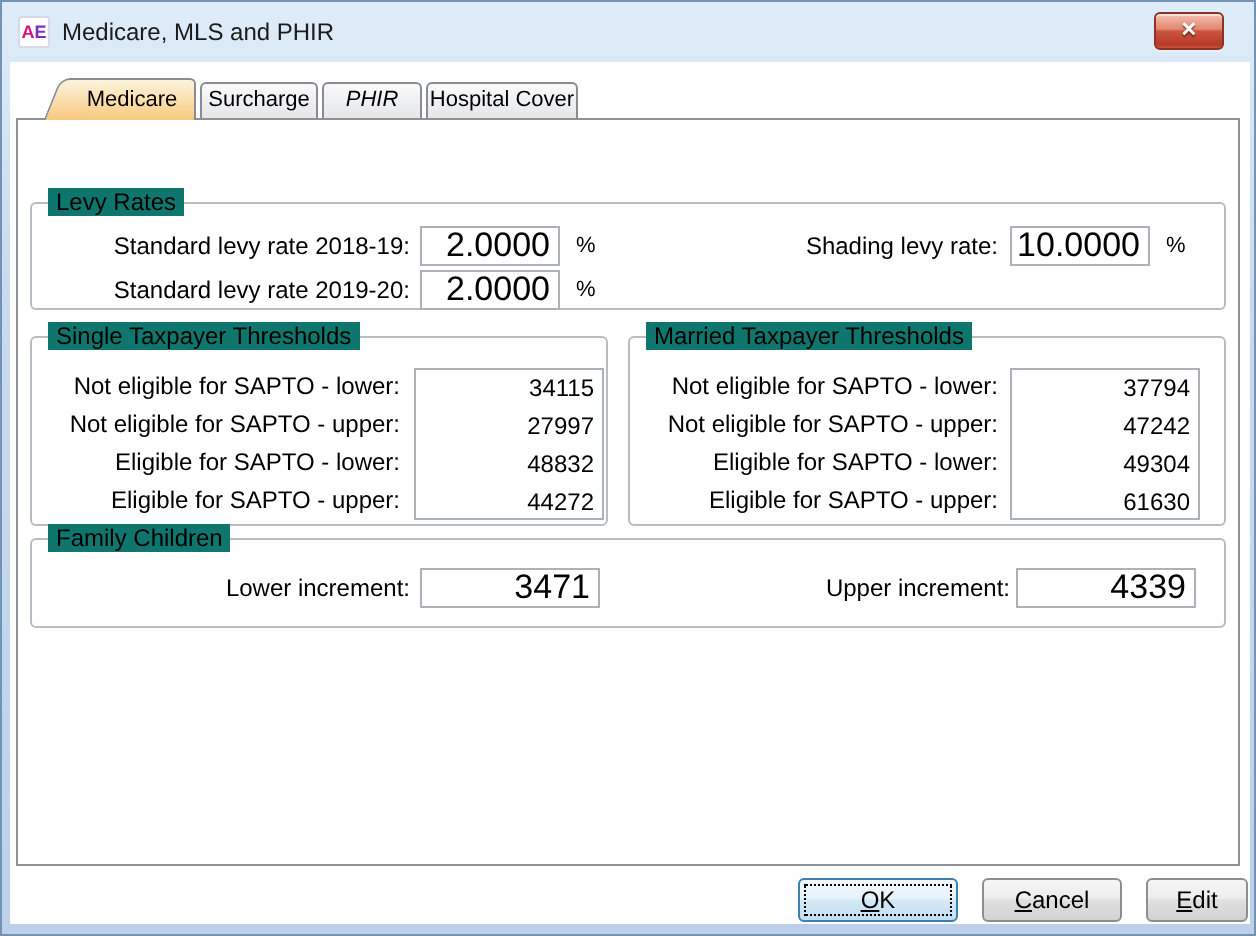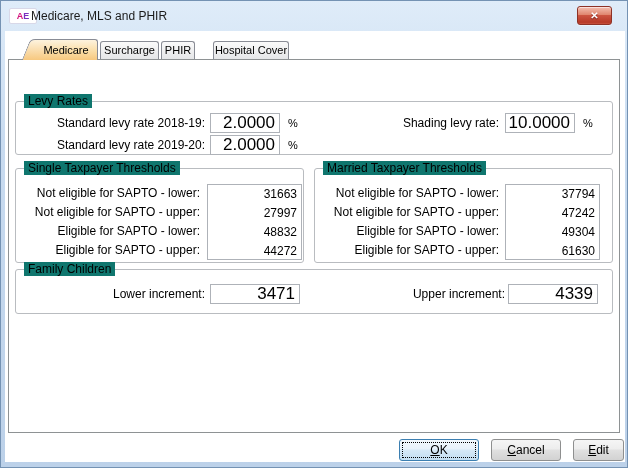--- a/index.html
+++ b/index.html
@@ -7,21 +7,21 @@
   .window {
     position:relative; width:628px; height:468px;
     font-family:"Liberation Sans", sans-serif; font-size:12px; color:#000;
     background:linear-gradient(#dfecf9, #c8dbf0 30%, #bcd1e9);
     border:1px solid #7492b3;
     overflow:hidden;
   }
   
   .titlebar { position:absolute; left:0; top:0; width:100%; height:30px; }
   .app-icon {
-    position:absolute; left:8px; top:7px; width:28px; height:16px;
+    position:absolute; left:8px; top:7px; width:16px; height:16px;
     background:#fff; border:1px solid #d8d8e8; border-radius:2px;
     font-size:9px; font-weight:bold; text-align:center; line-height:14px; letter-spacing:0;
   }
   .app-icon .a { color:#d4147c; }
   .app-icon .e { color:#7b2fbe; }
   .window-title { position:absolute; left:30px; top:0; height:30px; line-height:30px; color:#1b1b1b; }
   .close-btn {
     position:absolute; right:15px; top:5px; width:35px; height:19px;
     background:linear-gradient(#f4bfb1, #e0876f 45%, #cc5440 50%, #b73a28 90%, #c8533f);
     border:1px solid #8e3226; border-radius:3px; cursor:pointer;
@@ -87,21 +87,21 @@
   <div class="titlebar">
     <div class="app-icon"><span class="a">A</span><span class="e">E</span></div>
     <div class="window-title">Medicare, MLS and PHIR</div>
     <div class="close-btn"><span>✕</span></div>
   </div>
 
   <div class="client"></div>
 
   <div class="tab tab--active" style="left:34px; width:63px;">Medicare</div>
   <div class="tab" style="left:99px; width:59px;">Surcharge</div>
-  <div class="tab" style="left:160px; width:34px;">PHIR</div>
+  <div class="tab" style="left:160px; width:50px;font-style:italic;">PHIR</div>
   <div class="tab" style="left:212px; width:76px;">Hospital Cover</div>
 
   <div class="panel"></div>
 
   <div class="group" style="left:14px; top:100px; width:598px; height:54px;">
     <div class="group-title">Levy Rates</div>
     <div class="flabel" style="left:0; width:189px; top:13px;">Standard levy rate 2018-19:</div>
     <input class="field" style="left: 194px; top: 11px;" readonly="" value="2.0000">
     <div class="unit" style="left:272px; top:15px;">%</div>
     <div class="flabel" style="left:0; width:189px; top:35px;">Standard levy rate 2019-20:</div>
@@ -112,21 +112,21 @@
     <div class="unit" style="left:567px; top:15px;">%</div>
   </div>
 
   <div class="group" style="left:14px; top:167px; width:289px; height:95px;">
     <div class="group-title">Single Taxpayer Thresholds</div>
     <div class="lrow" style="width:184px; top:15px;">Not eligible for SAPTO - lower:</div>
     <div class="lrow" style="width:184px; top:34px;">Not eligible for SAPTO - upper:</div>
     <div class="lrow" style="width:184px; top:53px;">Eligible for SAPTO - lower:</div>
     <div class="lrow" style="width:184px; top:72px;">Eligible for SAPTO - upper:</div>
     <div class="vbox" style="left:191px; top:15px;">
-      <div class="vrow">31663</div>
+      <div class="vrow">34115</div>
       <div class="vrow">27997</div>
       <div class="vrow">48832</div>
       <div class="vrow">44272</div>
     </div>
   </div>
 
   <div class="group" style="left:313px; top:167px; width:299px; height:95px;">
     <div class="group-title">Married Taxpayer Thresholds</div>
     <div class="lrow" style="width:184px; top:15px;">Not eligible for SAPTO - lower:</div>
     <div class="lrow" style="width:184px; top:34px;">Not eligible for SAPTO - upper:</div>

